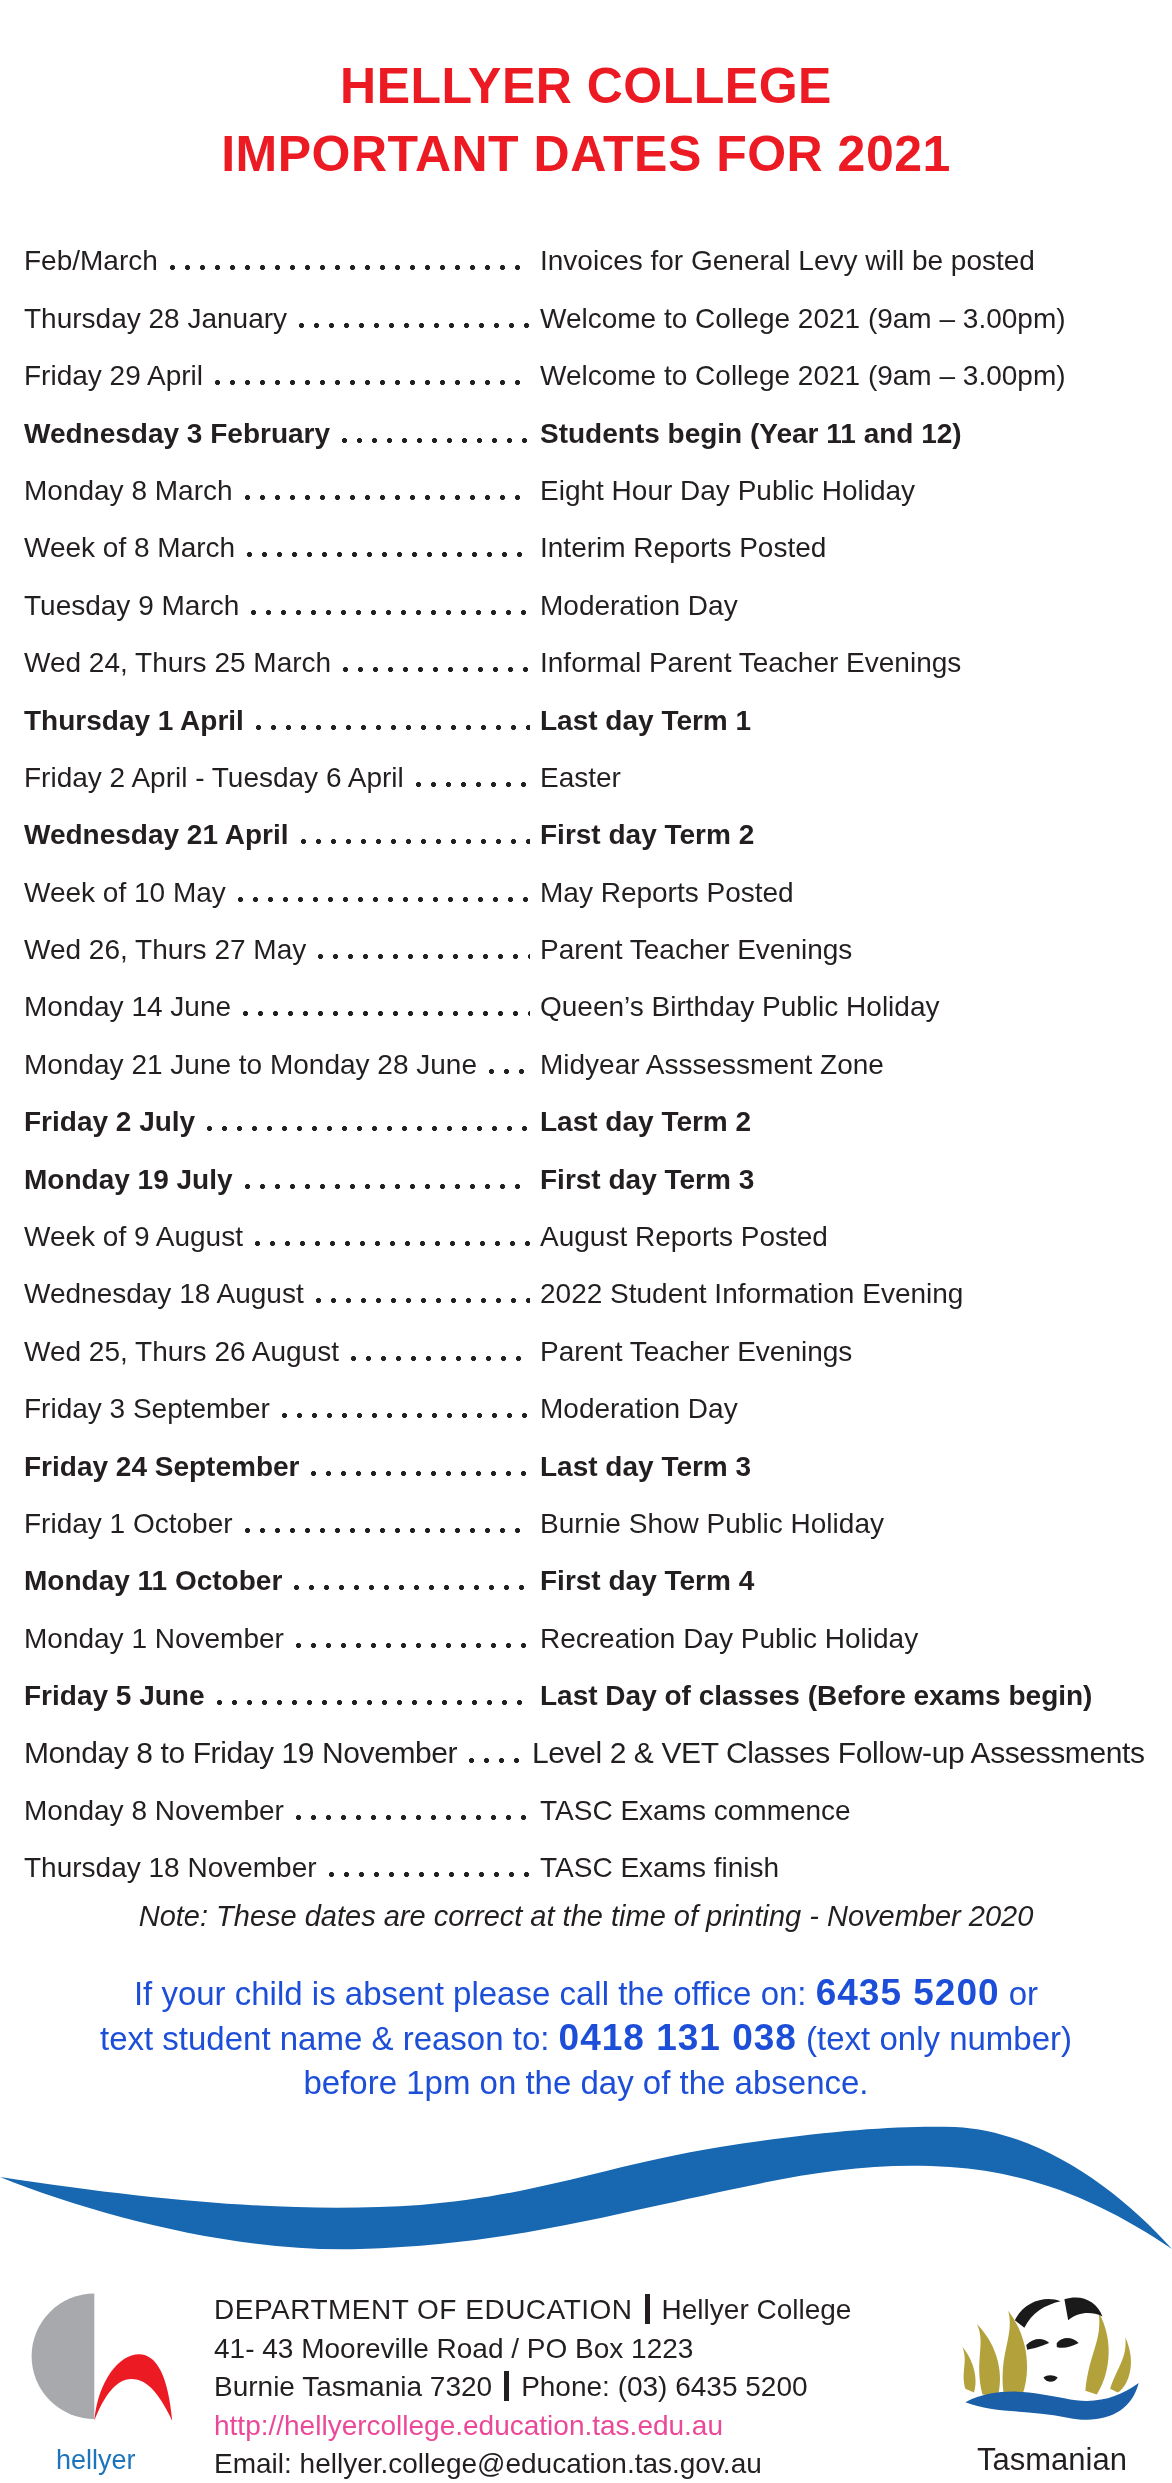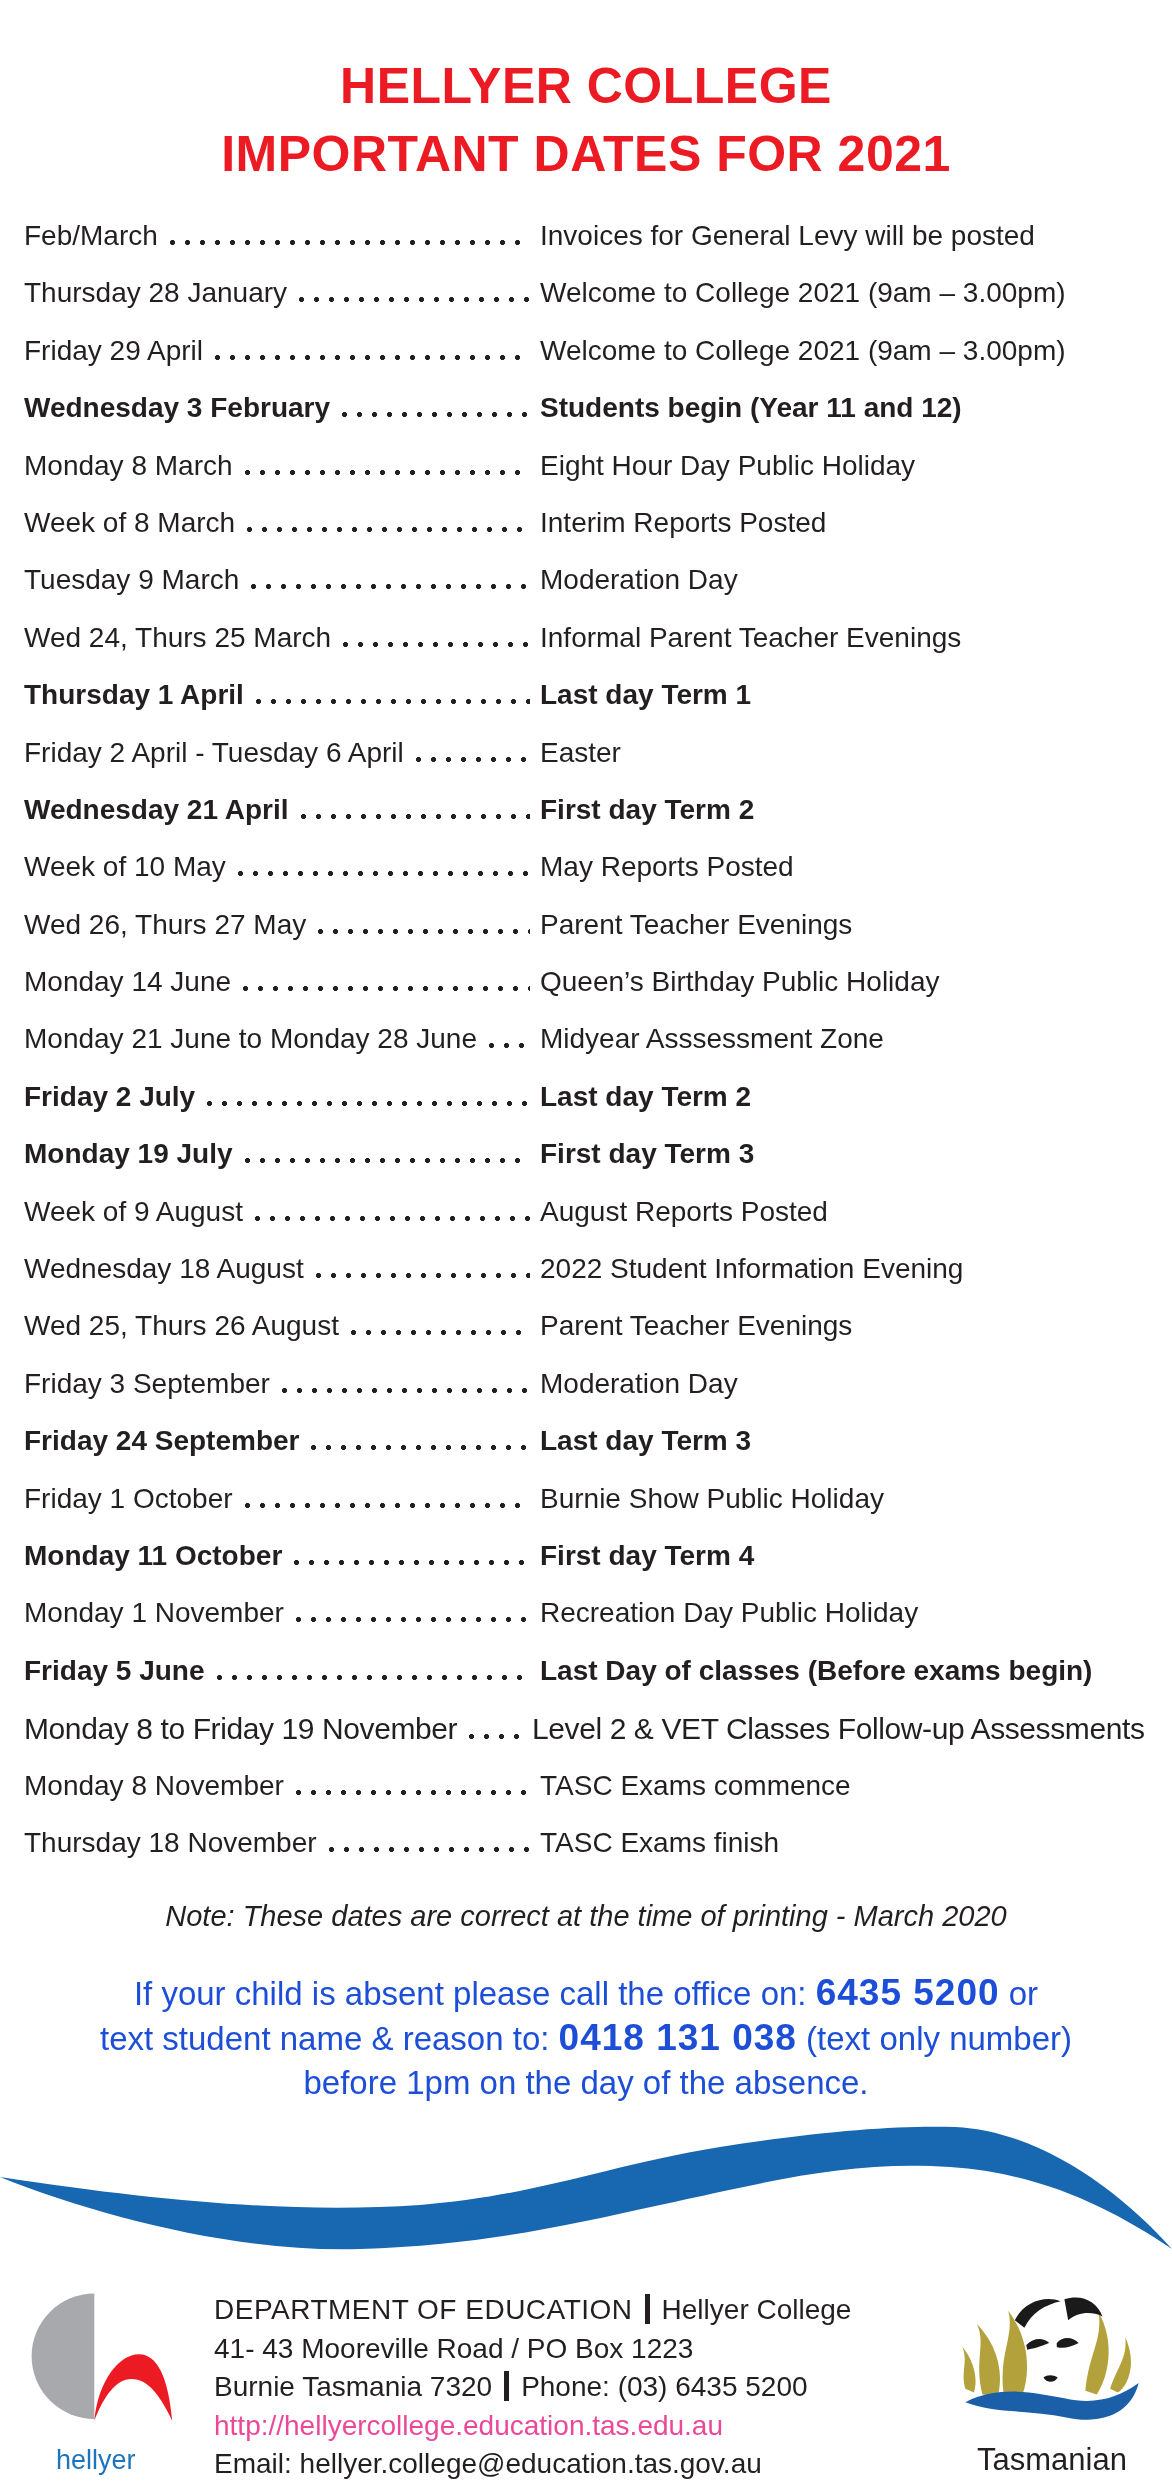--- a/index.html
+++ b/index.html
@@ -17,21 +17,21 @@
     text-align:center;
     color:#ec1b23;
     font-weight:bold;
     font-size:50px;
     line-height:68px;
     letter-spacing:0.5px;
   }
 
   
   .schedule { margin-top:32px; padding:0 24px; }
-  .row { display:flex; align-items:flex-start; height:57.4px; font-size:28px; }
+  .row { display:flex; align-items:flex-end; height:57.4px; font-size:28px; }
   .row .left { display:flex; align-items:baseline; width:516px; flex:0 0 516px; }
   .row .date { white-space:nowrap; }
   .row .event { white-space:nowrap; }
   .row .leader {
     flex:1 1 auto; height:5px; margin:0 10px 0 12px; align-self:baseline;
     background-image:radial-gradient(circle at 2.5px 2.5px, #231f20 2.2px, transparent 2.9px);
     background-size:15px 5px; background-repeat:repeat-x; background-position:left bottom;
   }
   .row.bold .date, .row.bold .event { font-weight:bold; }
   .row.tight { font-size:30px; letter-spacing:-0.4px; }
@@ -276,21 +276,21 @@
       </div>
       <div class="row">
         <span class="left">
           <span class="date">Thursday 18 November</span>
           <span class="leader"></span>
         </span>
         <span class="event">TASC Exams finish</span>
       </div>
     </div>
 
-  <div class="note">Note: These dates are correct at the time of printing - March 2020</div>
+  <div class="note">Note: These dates are correct at the time of printing - November 2020</div>
 
   <div class="absence">
       <div><span>If your child is absent please call the office on: </span><strong>6435 5200</strong><span> or</span></div>
       <div><span>text student name &amp; reason to: </span><strong>0418 131 038</strong><span> (text only number)</span></div>
       <div><span>before 1pm on the day of the absence.</span></div>
     </div>
 
   <div class="wave-wrap">
     <svg viewBox="0 0 1172 150" preserveAspectRatio="none" aria-hidden="true">
       <path fill="#1767B1" d="M0,56

